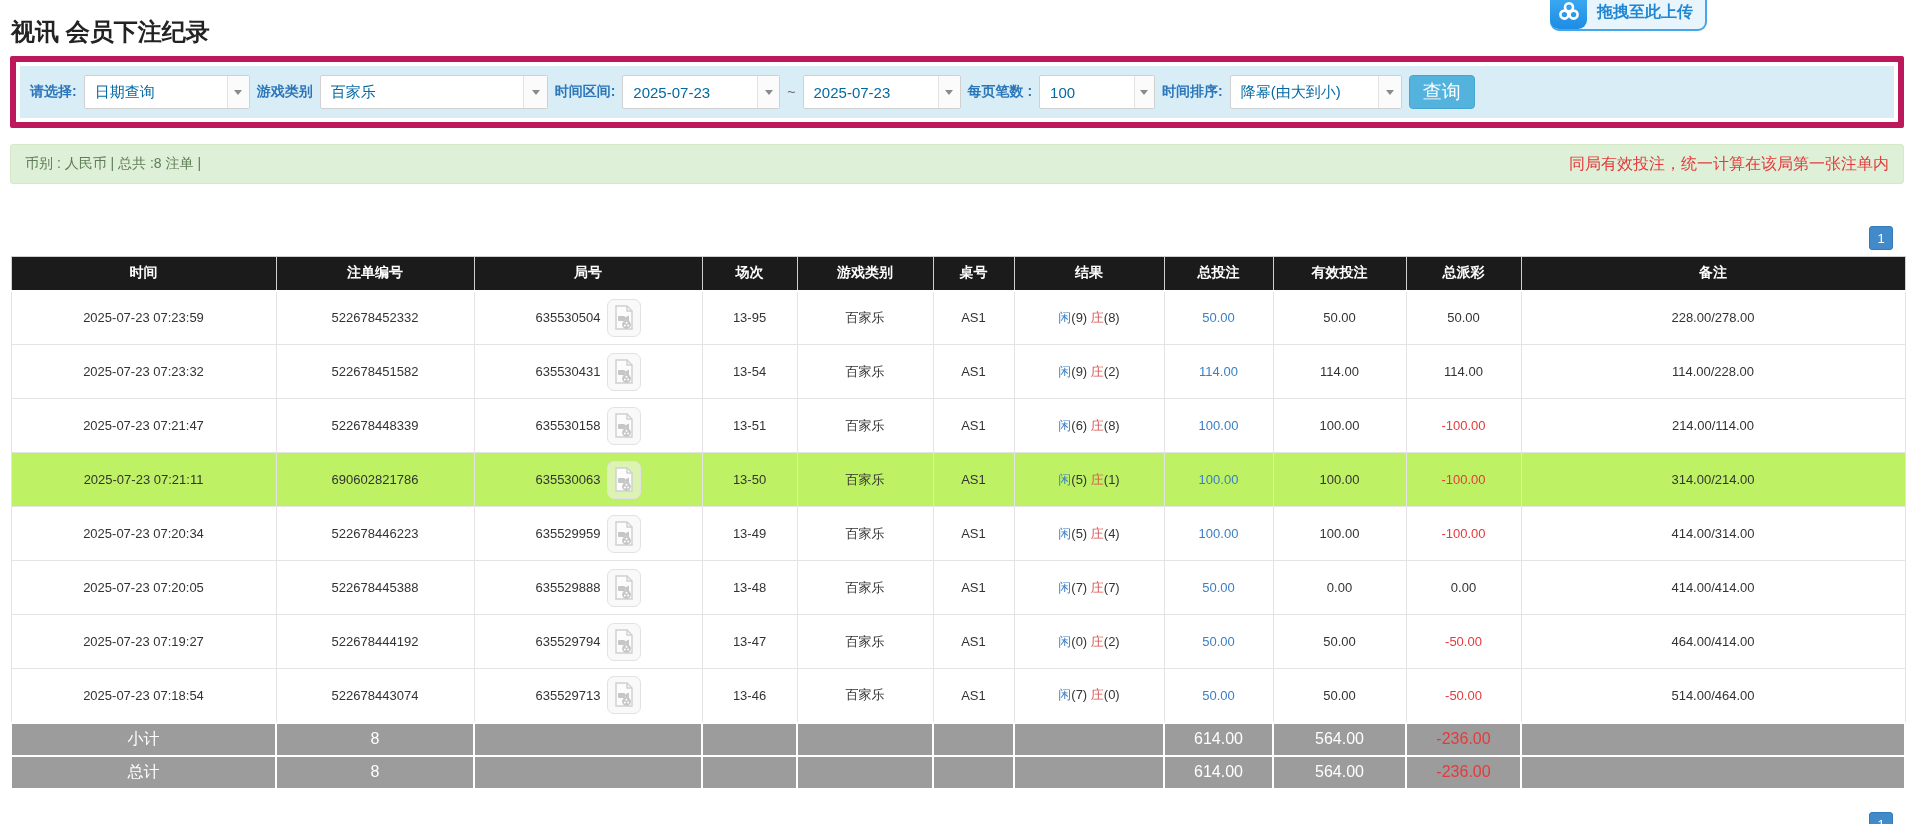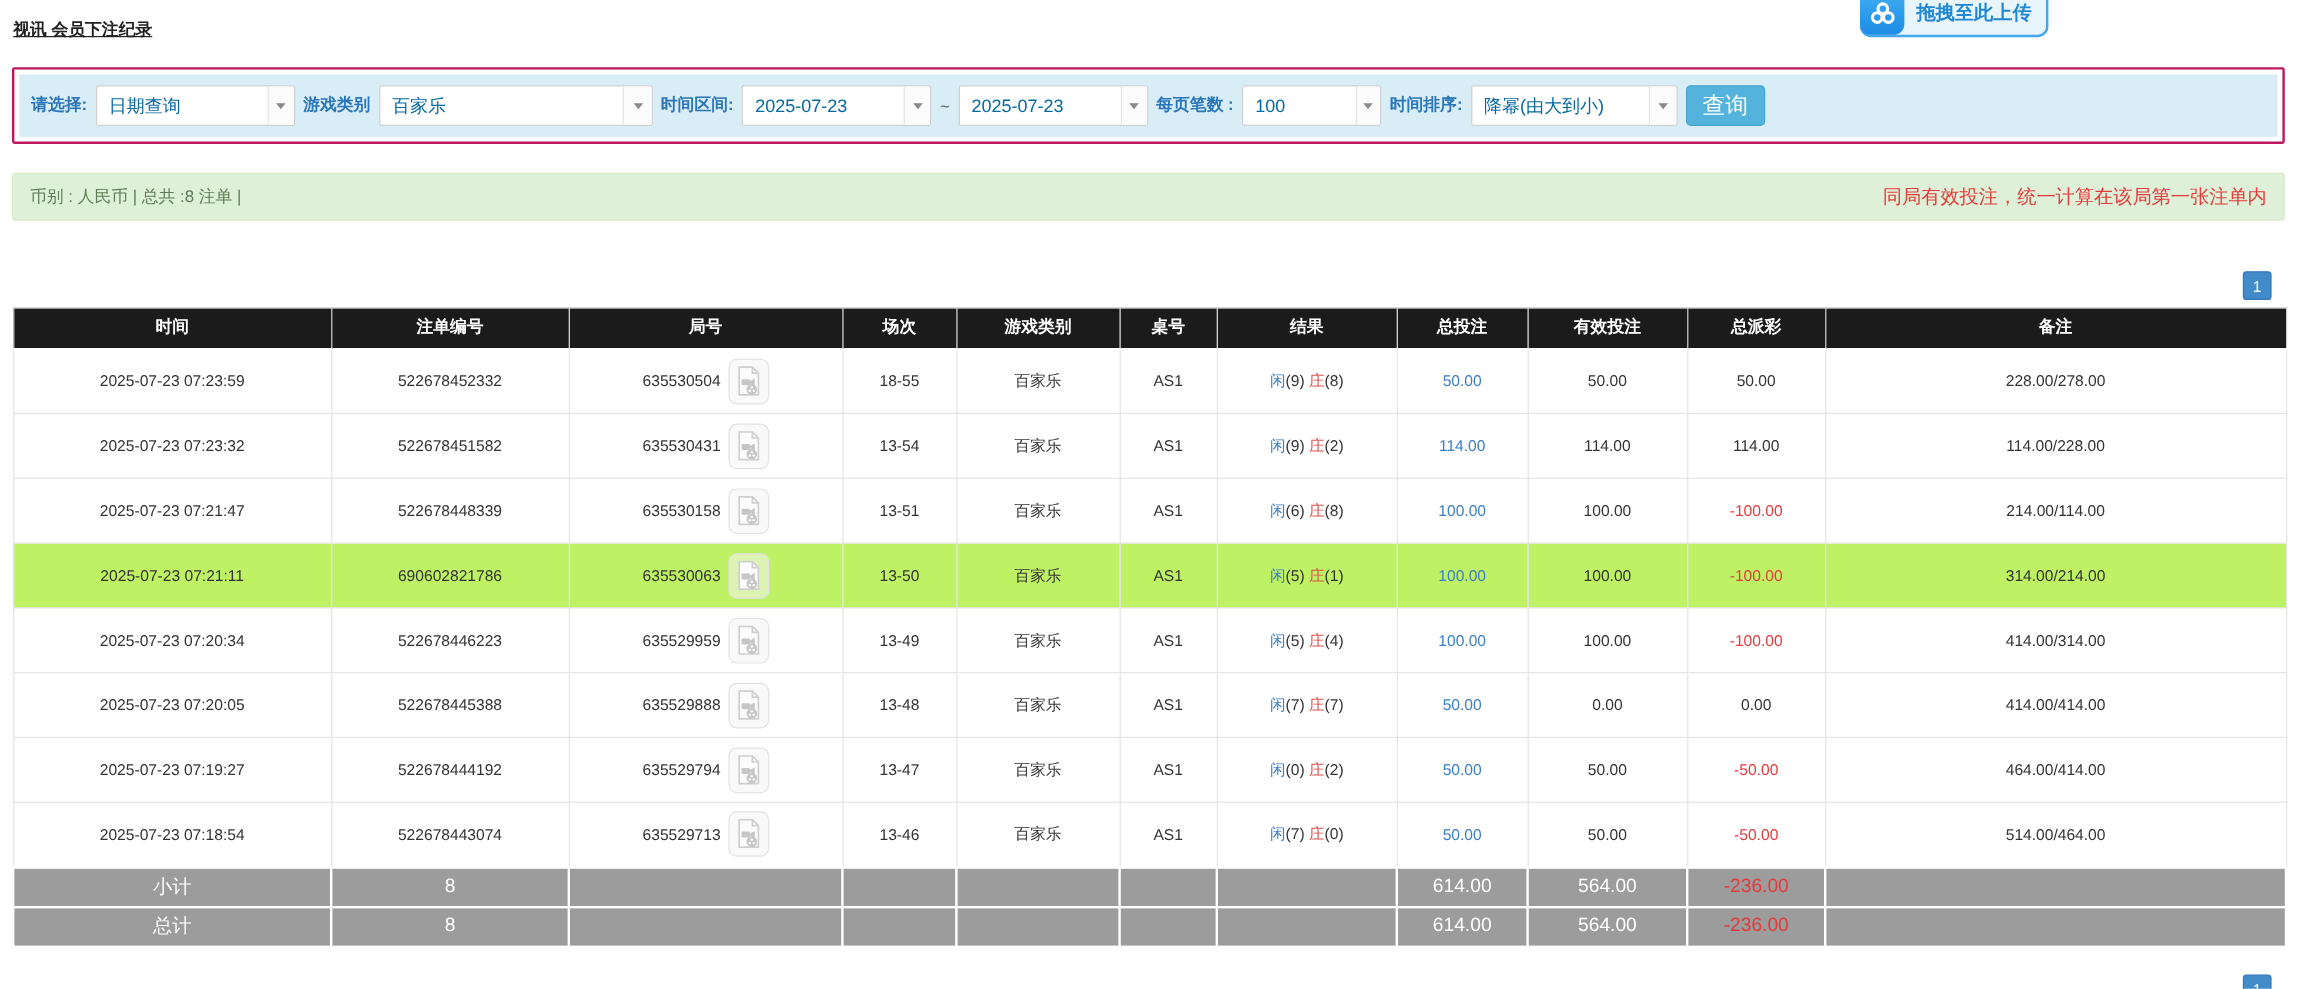--- a/index.html
+++ b/index.html
@@ -1,33 +1,33 @@
 <!DOCTYPE html>
 <html><head>
 <meta charset="utf-8">
 <style>
   * { box-sizing: border-box; margin: 0; padding: 0; }
   html,body { width: 1914px; height: 824px; overflow: hidden; background: #fff;
     font-family: "Liberation Sans", "DejaVu Sans", sans-serif; color: #333; }
   .page { position: relative; width: 1914px; height: 824px; }
 
   
-  .page-title { position: absolute; left: 11px; top: 16px; font-size: 14px; font-weight: bold; color: #222; text-decoration: underline; }
+  .page-title { position: absolute; left: 11px; top: 16px; font-size: 24px; font-weight: bold; color: #222; }
 
   
   .upload-widget { position: absolute; top: -9px; right: 207px; height: 40px;
     display: flex; align-items: flex-end; gap: 0;
     border: 2px solid #43a7ea; border-radius: 9px; background: #e9f5fd; padding-right: 12px; }
   .upload-logo { width: 37px; height: 37px; border-radius: 9px; margin: 0 10px 0 -2px;
     background: linear-gradient(180deg,#41aef3,#1d8ce4); display: flex; align-items: center; justify-content: center; }
   .upload-label { font-size: 16px; font-weight: bold; color: #1f87d4; line-height: 30px; padding-bottom: 2px; white-space: nowrap; }
 
   
   .filter-panel { position: absolute; left: 10px; right: 10px; top: 56px;
-    border: 2px solid #be185d; background: #fff; padding: 4px; border-radius: 2px; }
+    border: 6px solid #be185d; background: #fff; padding: 4px; border-radius: 2px; }
   .filter-band { background: #d9edf7; padding: 9px 10px; display: flex; align-items: center; gap: 7px; }
   .f-label { font-size: 14px; font-weight: bold; color: #2b76b9; white-space: nowrap; }
   .combo { display: flex; height: 34px; background: #fff; border: 1px solid #d0d0d0; border-radius: 2px; overflow: hidden; }
   .combo-text { border: 0; outline: 0; padding: 0 10px; font-size: 15px; color: #0369a1; width: 100%;
     font-family: "Liberation Sans", "DejaVu Sans", sans-serif; background: transparent; }
   .combo-arrow { width: 26px; border-left: 1px solid #e3e3e3; background: #fbfbfb;
     display: flex; align-items: center; justify-content: center; cursor: pointer; }
   .combo-arrow::after { content: ""; width: 0; height: 0; border-left: 4px solid transparent;
     border-right: 4px solid transparent; border-top: 5px solid #8a8a8a; }
   .tilde { color: #666; font-size: 14px; }
@@ -174,21 +174,21 @@
             <rect x="5" y="11" width="7" height="5" rx="1" fill="#c6c6c6"></rect>
             <path d="M12 12.5 l4 -2 v6 l-4 -2 z" fill="#c6c6c6"></path>
             <circle cx="13.5" cy="19.5" r="4.4" fill="#c6c6c6"></circle>
             <circle cx="13.5" cy="17.8" r="1" fill="#fff"></circle>
             <circle cx="11.9" cy="20.6" r="1" fill="#fff"></circle>
             <circle cx="15.1" cy="20.6" r="1" fill="#fff"></circle>
           </svg>
         </span>
       </span>
     </td>
-    <td>18-55</td>
+    <td>13-95</td>
     <td>百家乐</td>
     <td>AS1</td>
     <td>
       <span class="res-p">闲</span><span>(9) </span><span class="res-b">庄</span><span>(8)</span>
     </td>
     <td class="link-cell">
       <span>50.00</span>
     </td>
     <td>50.00</td>
     <td>50.00</td>

